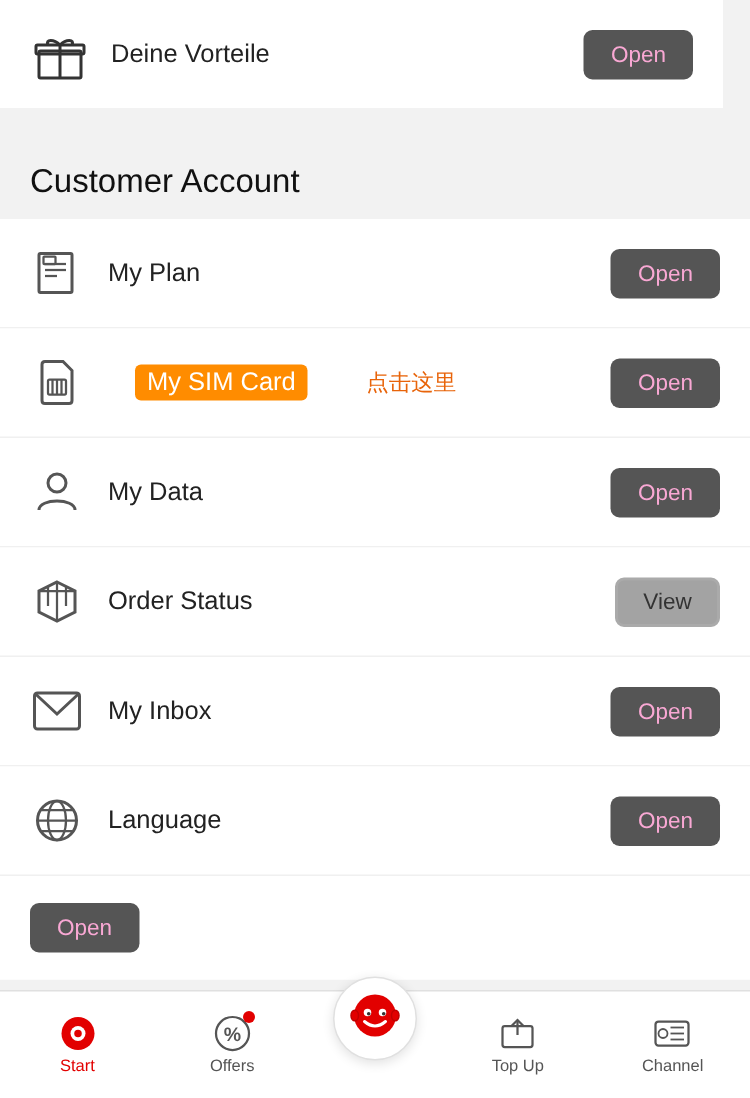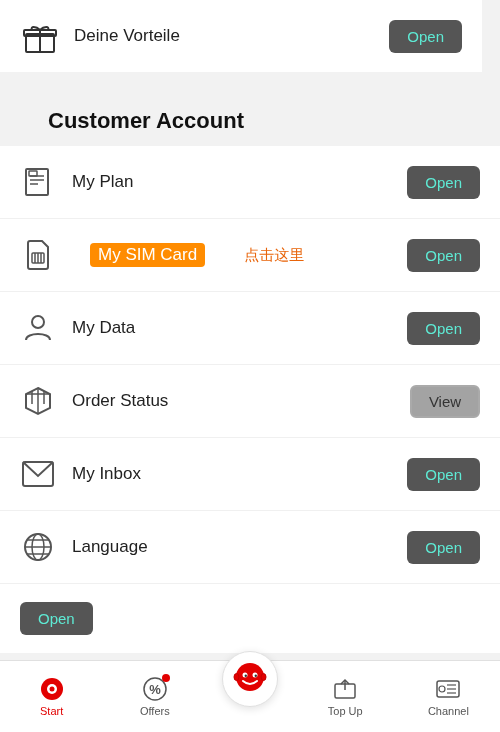--- a/index.html
+++ b/index.html
@@ -39,24 +39,23 @@
     .gift-icon {
       width: 40px;
       height: 40px;
       display: flex;
       align-items: center;
       justify-content: center;
     }
 
     .section-title {
       font-size: 22px;
-      font-weight: 700;
+      font-weight: 400;
       color: #111;
       padding: 20px 20px 12px 20px;
-      margin-left: 28px;
     }
 
     .menu-card {
       background: white;
       margin: 0 0 0 0;
     }
 
     .menu-item {
       display: flex;
       align-items: center;
@@ -104,21 +103,21 @@
 
     .click-hint {
       font-size: 15px;
       color: #e8640a;
       margin-left: 23px;
       font-weight: 500;
     }
 
     .btn-open {
       background: #555;
-      color: #5eead4;
+      color: #f9a8d4;
       border: none;
       border-radius: 6px;
       padding: 8px 18px;
       font-size: 15px;
       font-weight: 500;
       cursor: pointer;
       min-width: 70px;
       text-align: center;
     }
 

